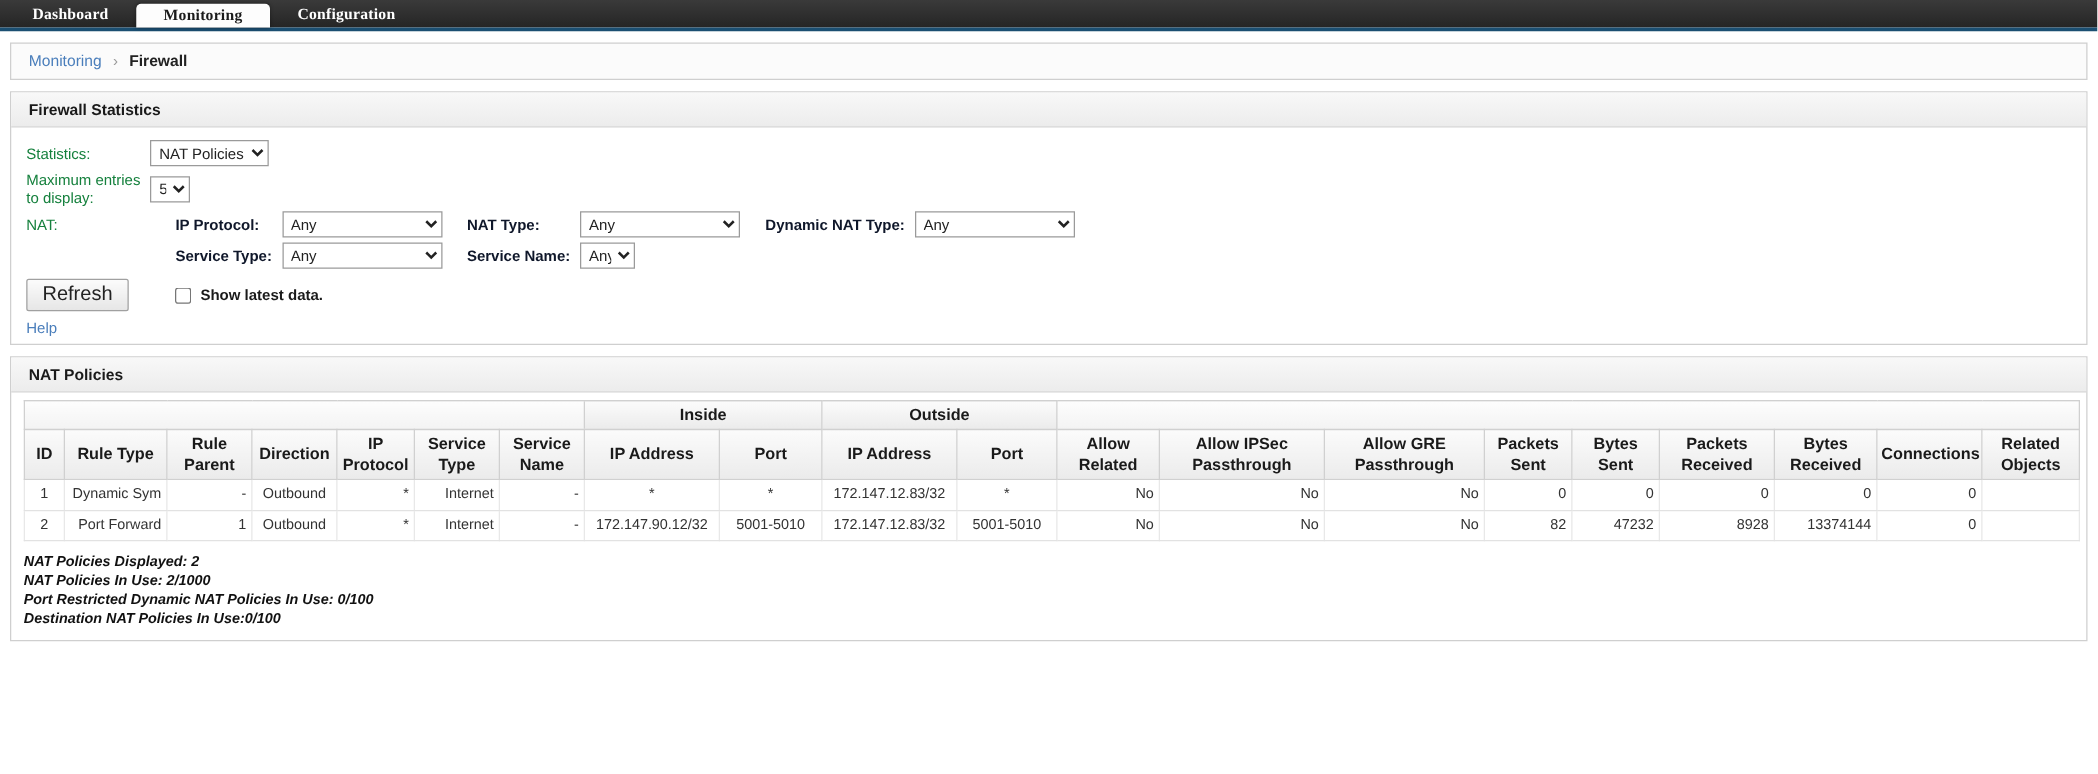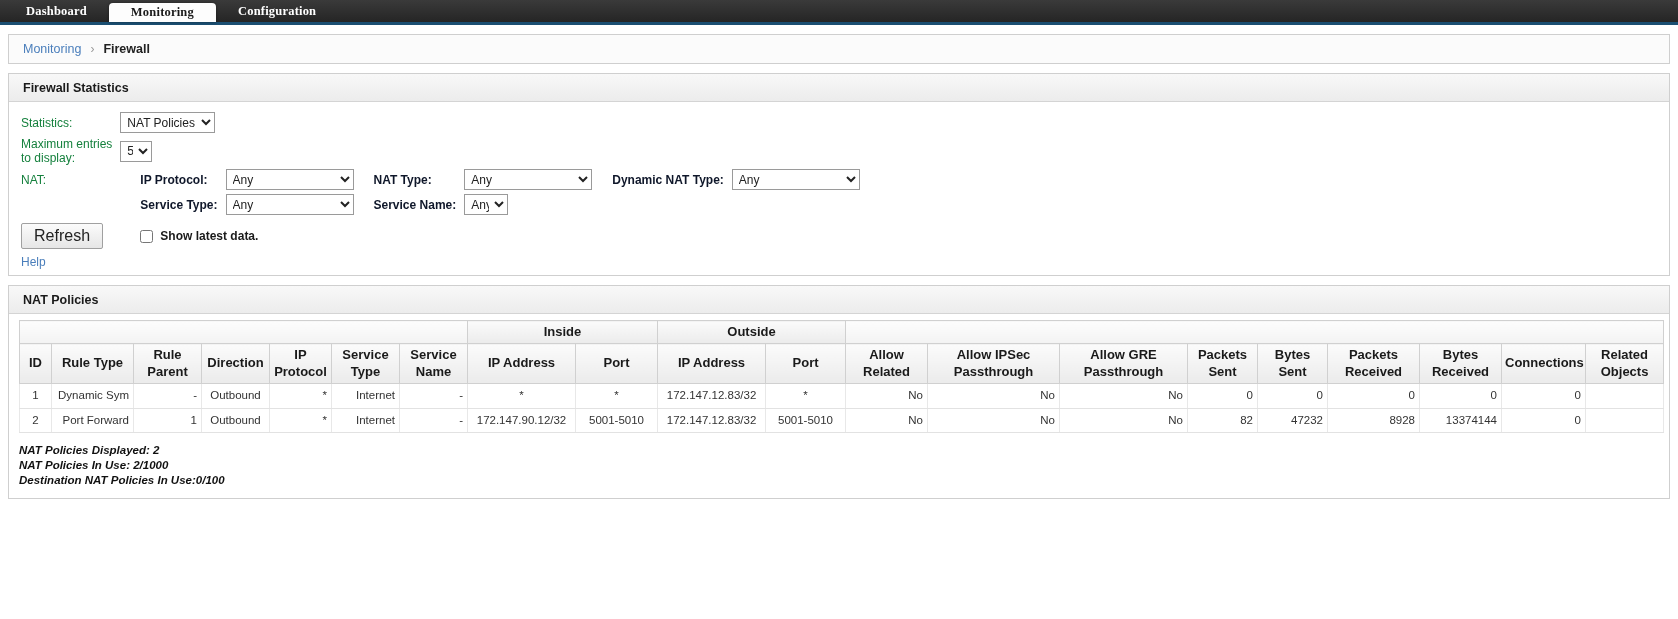--- a/index.html
+++ b/index.html
@@ -394,15 +394,16 @@
           <td class="r">13374144</td>
           <td class="r">0</td>
           <td class="c"></td>
         </tr>
       </tbody>
     </table>
   </div>
   <div class="summary">
     <div>NAT Policies Displayed: 2</div>
     <div>NAT Policies In Use: 2/1000</div>
+    <div>Port Restricted Dynamic NAT Policies In Use: 0/100</div>
     <div>Destination NAT Policies In Use:0/100</div>
   </div>
 </div>
 
 </body></html>

